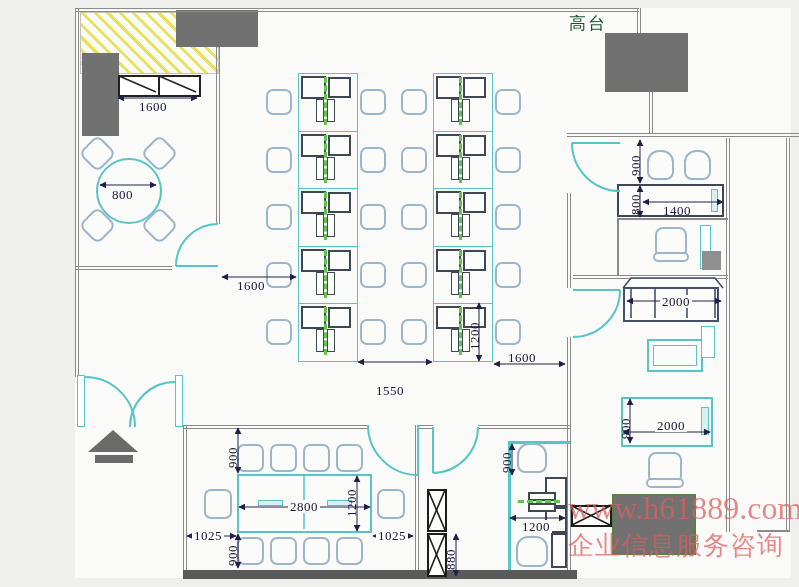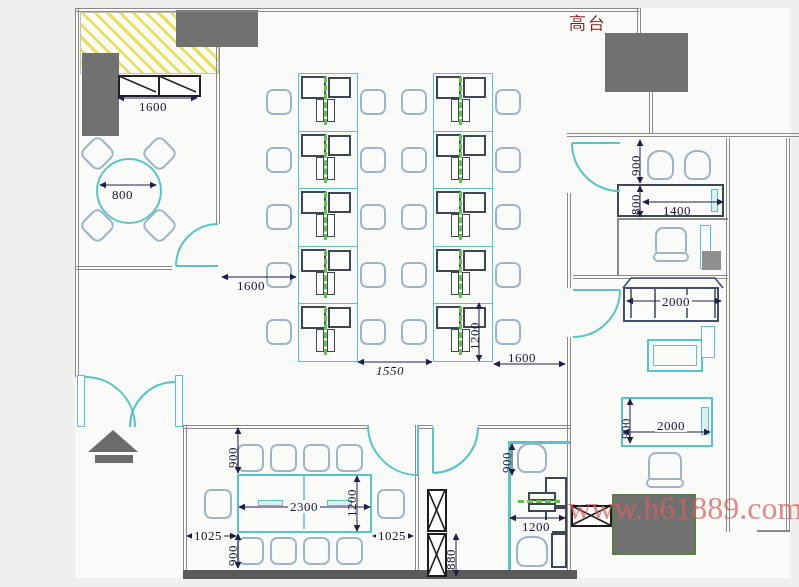--- a/index.html
+++ b/index.html
@@ -30,21 +30,21 @@
   .dl{position:absolute;left:2px;top:2px;width:21px;height:19px;border:2px solid var(--desk);background:#fcfcfa;}
   .dr{position:absolute;left:29px;top:3px;width:19px;height:17px;border:2px solid var(--desk);background:#fcfcfa;}
   .tk{position:absolute;width:6px;height:21px;border:1.5px solid var(--desk);background:#fff;}
   .gdiv{position:absolute;left:25px;top:3px;height:48px;width:0;border-left:3px dashed var(--green);}
   .chl{left:-33px;top:15px;width:22px;height:22px;}
   .chr{left:61px;top:15px;width:22px;height:22px;}
   .dim{position:absolute;font:13px "Liberation Serif",serif;color:var(--dim_text);
        white-space:nowrap;line-height:1;letter-spacing:.5px;}
   .dim.bg{background:#fafaf8;padding:0 2px;}
   .rot{transform:rotate(-90deg);transform-origin:left top;}
-  #ptitle{position:absolute;font:17px "Liberation Serif",serif;color:#7f1d1d;letter-spacing:2px;}
+  #ptitle{position:absolute;font:17px "Liberation Serif",serif;color:#14532d;letter-spacing:2px;}
   .wm{position:absolute;color:var(--watermark);opacity:.72;z-index:50;font-family:"Liberation Serif",serif;}
   svg{position:absolute;left:0;top:0;pointer-events:none;}
   .xbox{position:absolute;border:2.5px solid #1c1c1c;background:#fefefc;}
 </style>
 </head>
 <body>
 
 <div id="plan">
 
   <div class="abs interior" style="left:75px;top:8px;width:716px;height:570px;"></div>
@@ -320,36 +320,37 @@
       <line x1="357" y1="476" x2="357" y2="531"></line>
       <line x1="456" y1="534" x2="456" y2="576"></line>
       <line x1="512" y1="444" x2="512" y2="475"></line>
       <line x1="510" y1="518" x2="565" y2="518"></line>
     </g>
   </svg>
 
   <div class="dim" style="left:139px;top:100px;">1600</div>
   <div class="dim" style="left:112px;top:188px;">800</div>
   <div class="dim" style="left:237px;top:279px;">1600</div>
-  <div class="dim" style="left:376px;top:364px;font-style:italic;">1550</div>
+  <div class="dim" style="left:376px;top:384px;">1550</div>
   <div class="dim rot" style="left:468px;top:350px;">1200</div>
   <div class="dim" style="left:508px;top:351px;">1600</div>
   <div class="dim rot" style="left:629px;top:176px;">900</div>
   <div class="dim rot" style="left:629px;top:215px;">800</div>
   <div class="dim" style="left:663px;top:204px;">1400</div>
   <div class="dim bg" style="left:660px;top:295px;">2000</div>
   <div class="dim rot" style="left:619px;top:439px;">900</div>
   <div class="dim bg" style="left:655px;top:419px;">2000</div>
   <div class="dim rot" style="left:226px;top:468px;">900</div>
   <div class="dim rot" style="left:226px;top:566px;">900</div>
   <div class="dim bg" style="left:192px;top:529px;">1025</div>
   <div class="dim bg" style="left:376px;top:529px;">1025</div>
-  <div class="dim bg" style="left:288px;top:500px;">2300</div>
+  <div class="dim bg" style="left:288px;top:500px;">2800</div>
   <div class="dim rot" style="left:345px;top:517px;">1200</div>
   <div class="dim rot" style="left:444px;top:570px;">880</div>
   <div class="dim rot" style="left:500px;top:473px;">900</div>
   <div class="dim bg" style="left:520px;top:520px;">1200</div>
 
   <div id="ptitle" style="left:569px;top:12px;">高台</div>
 
   <div class="wm" style="left:568px;top:490px;font-size:32px;">www.h61889.com</div>
+  <div class="wm" style="left:568px;top:528px;font-size:26px;letter-spacing:1px;">企业信息服务咨询</div>
 
 </div>
 
 </body></html>

